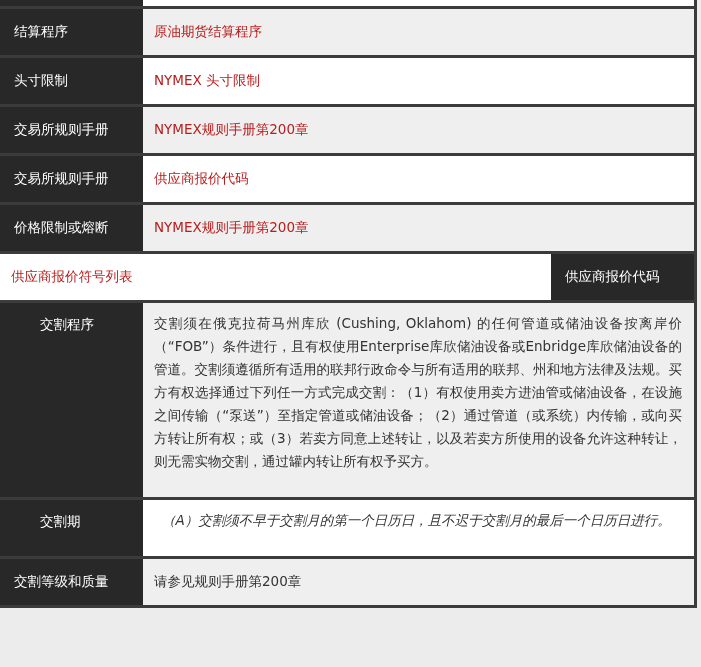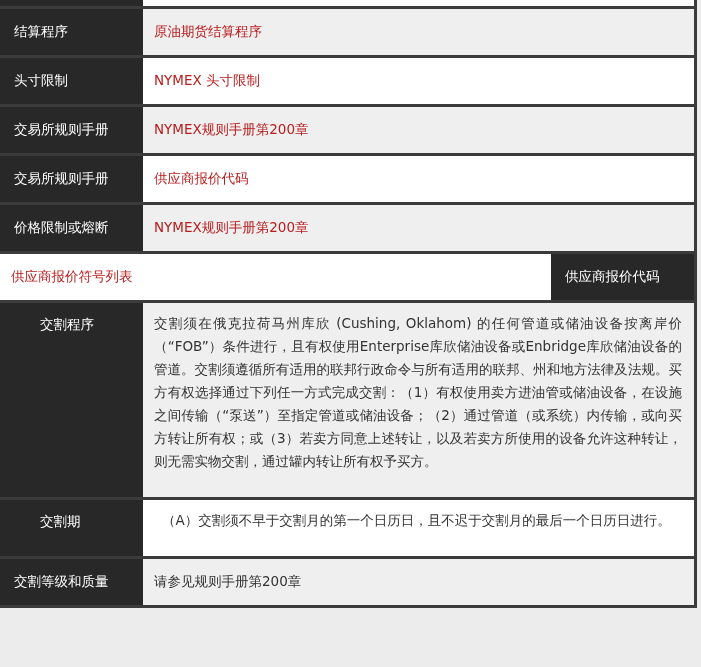--- a/index.html
+++ b/index.html
@@ -52,21 +52,21 @@
   .tall .value{
     display:block;
     padding-top:9px;
     padding-bottom:24px;
   }
   .tall .value p{
     margin:0;
     line-height:23px;
     text-align:justify;
   }
-  .tall .value p.indent{text-indent:8px;}
+  .tall .value p.indent{text-indent:8px;font-style:italic;}
   a.spec-link{
     color:#b91c1c;
     text-decoration:none;
     cursor:pointer;
   }
   .plain-val{color:#333333;}
 </style>
 </head>
 <body>
 

